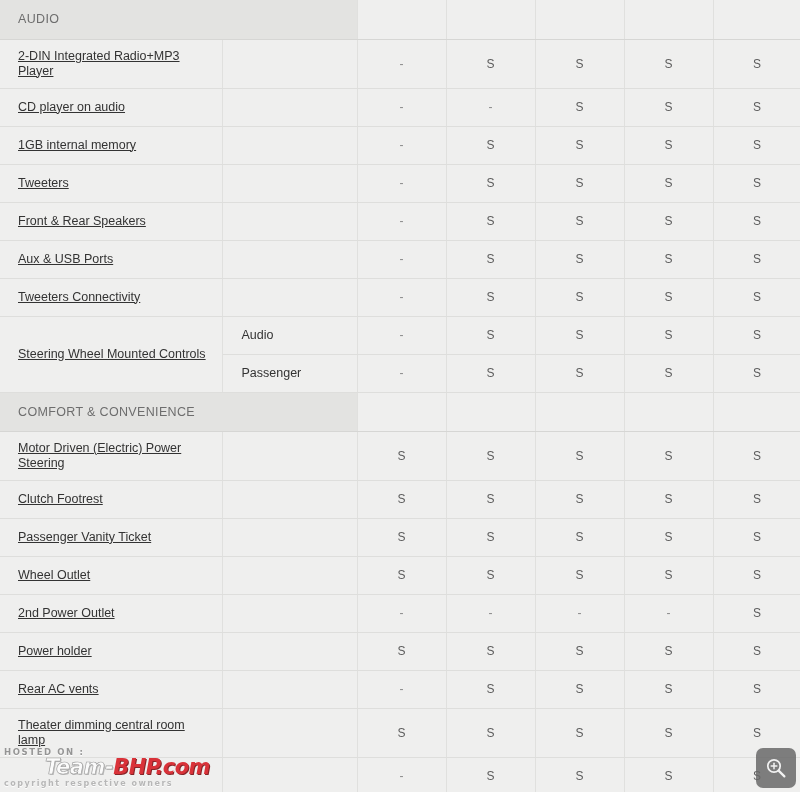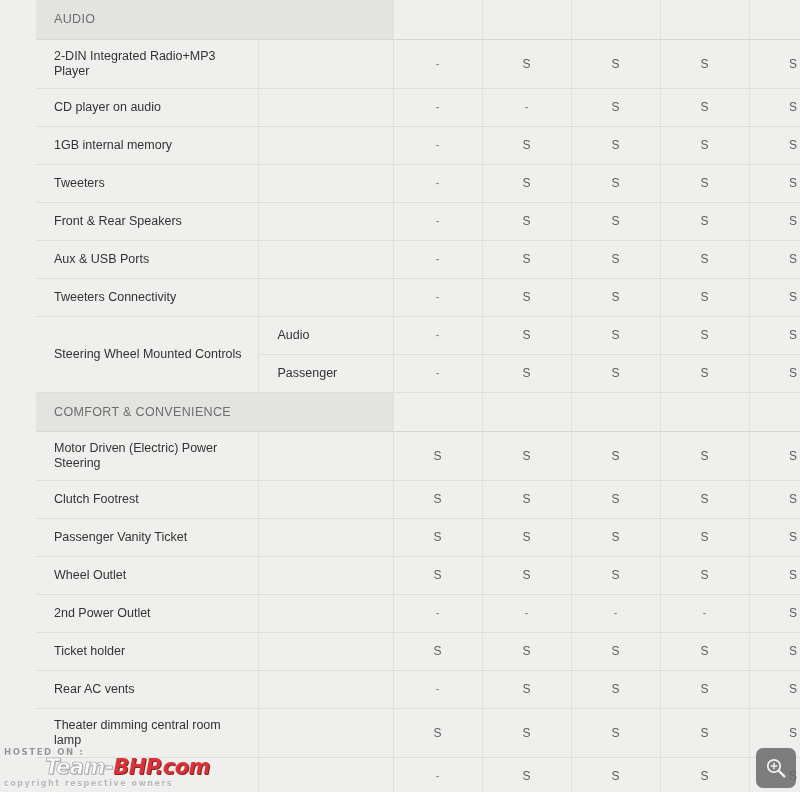--- a/index.html
+++ b/index.html
@@ -14,21 +14,20 @@
     font-family: "Liberation Sans", sans-serif;
     -webkit-font-smoothing: antialiased;
   }
 
   #spec-table {
     position: relative;
     width: 800px;
     height: 792px;
     background: #efefee;
     box-sizing: border-box;
-    padding-left: 36px;
   }
 
   table.spec {
     border-collapse: collapse;
     width: 800px;
     table-layout: fixed;
   }
 
   table.spec td {
     background: #efefee;
@@ -62,20 +61,21 @@
     background: #efefee;
   }
 
   
   td.feature {
     padding: 9px 12px 9px 18px;
     color: #333333;
     font-size: 12.5px;
     line-height: 15px;
     font-weight: 400;
+    text-decoration: underline;
   }
 
   td.subfeature {
     padding: 9px 10px 9px 19px;
     color: #333333;
     font-size: 12.5px;
     line-height: 15px;
   }
 
   
@@ -333,21 +333,21 @@
         <td class="feature">2nd Power Outlet</td>
         <td class="subfeature"></td>
         <td class="val dash">-</td>
         <td class="val dash">-</td>
         <td class="val dash">-</td>
         <td class="val dash">-</td>
         <td class="val last-col">S</td>
       </tr>
 
       <tr class="data-row">
-        <td class="feature">Ticket holder</td>
+        <td class="feature">Power holder</td>
         <td class="subfeature"></td>
         <td class="val">S</td>
         <td class="val">S</td>
         <td class="val">S</td>
         <td class="val">S</td>
         <td class="val last-col">S</td>
       </tr>
 
       <tr class="data-row">
         <td class="feature">Rear AC vents</td>

